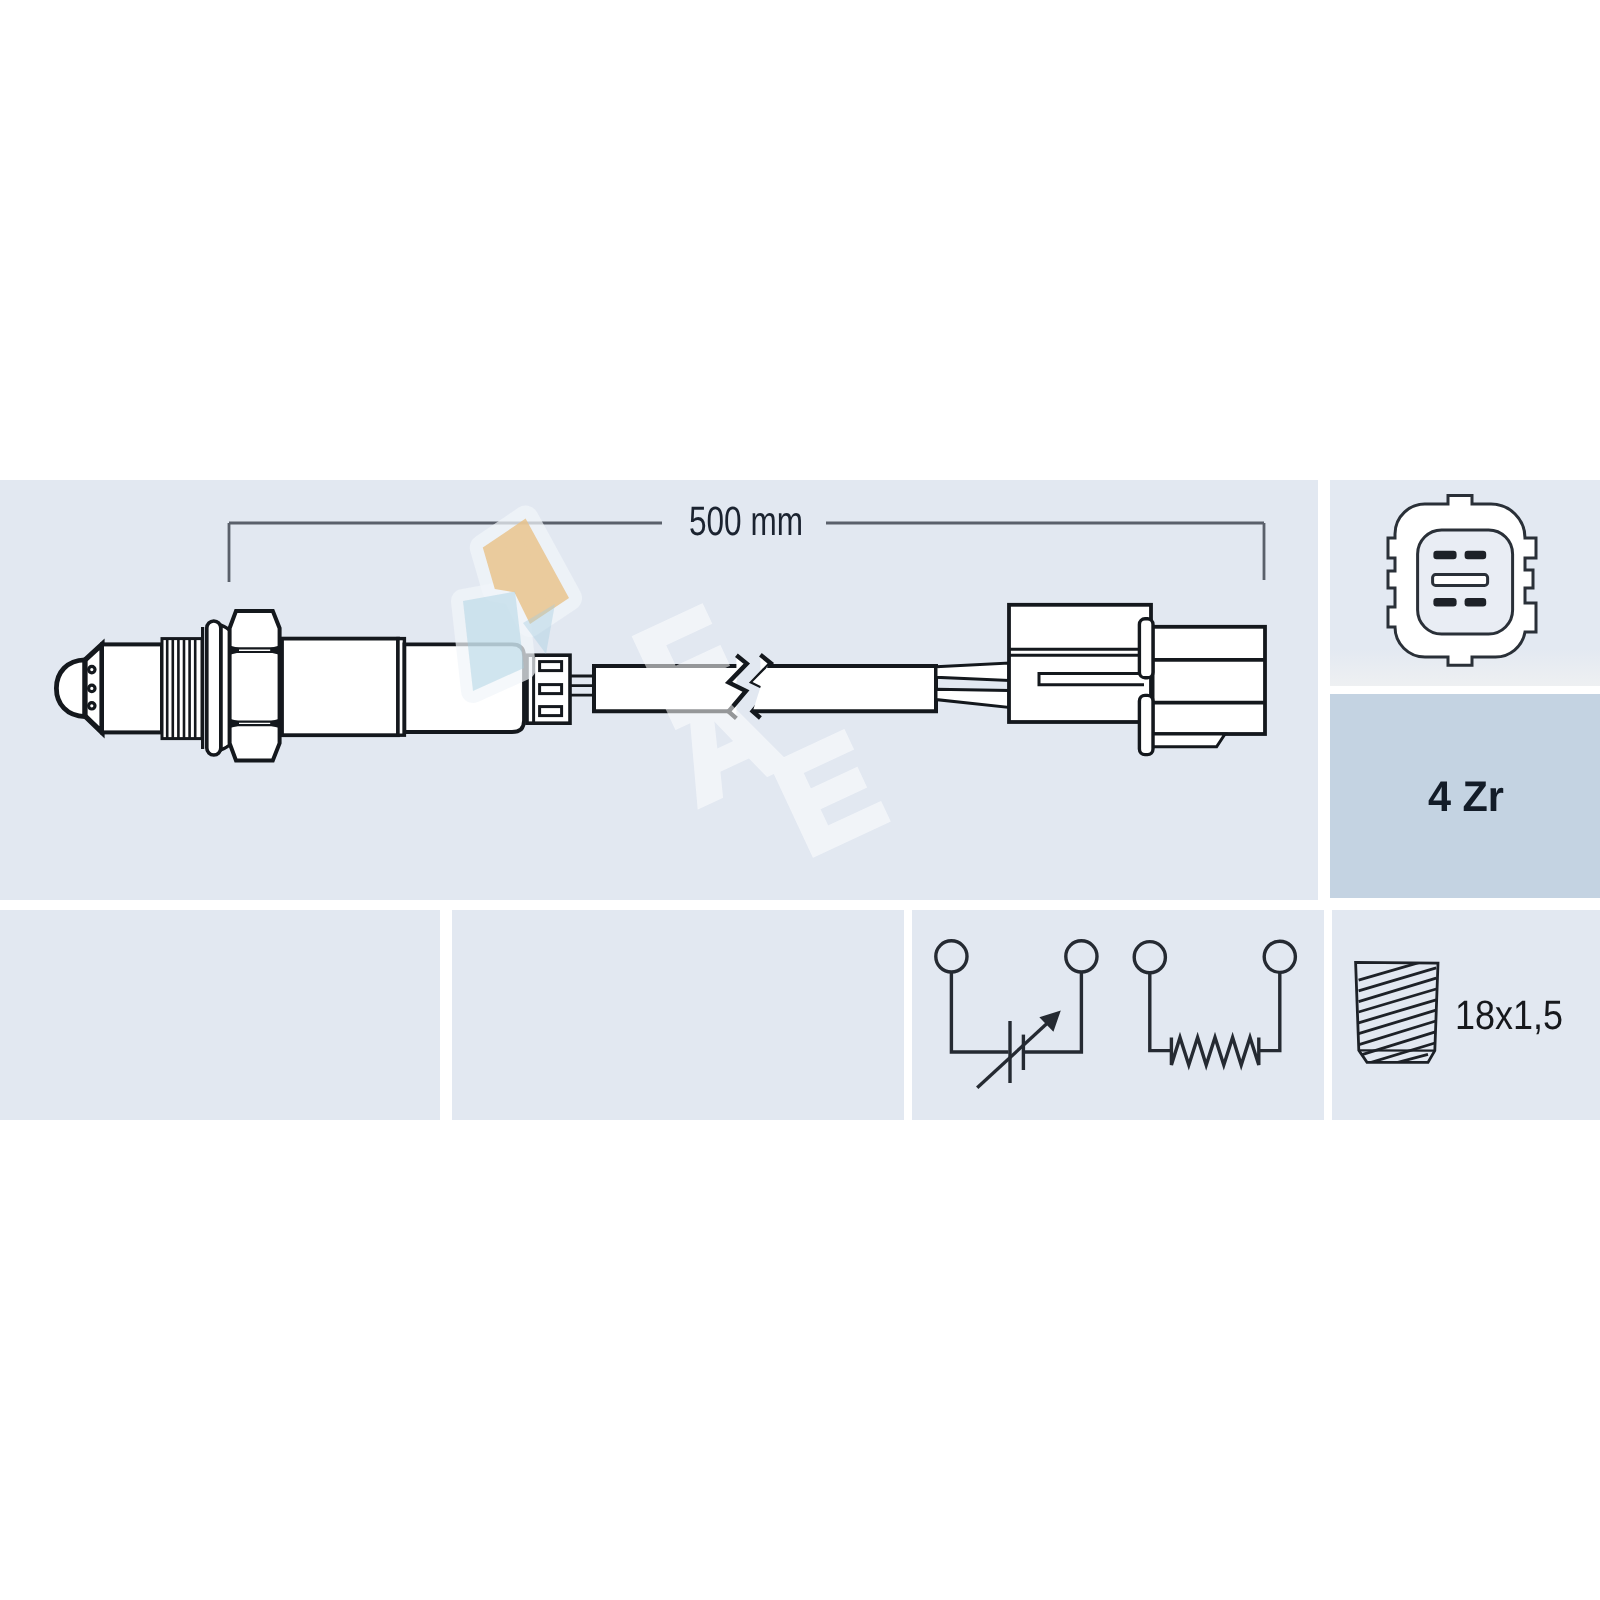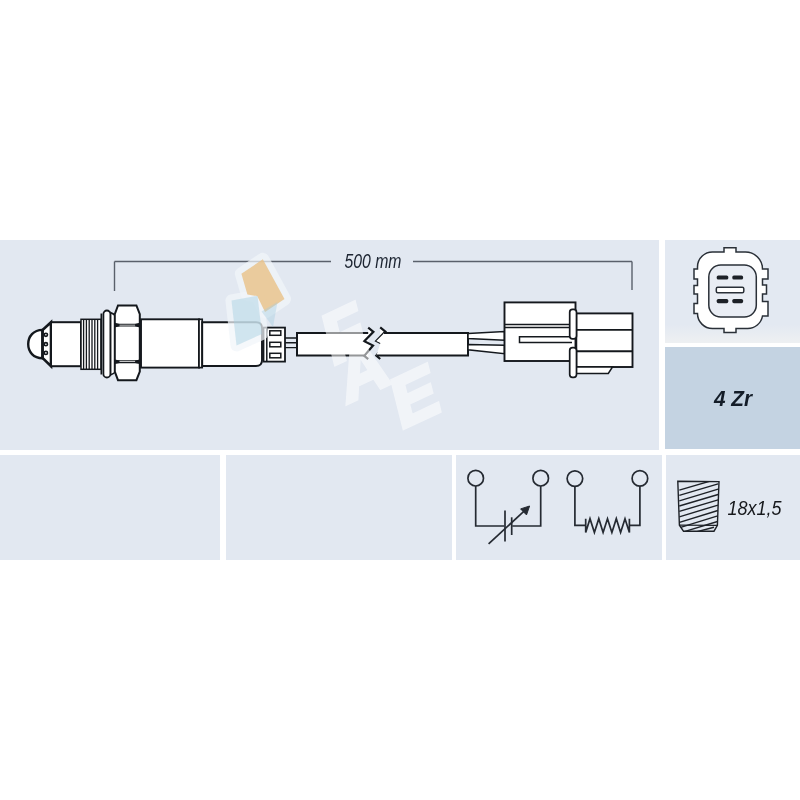--- a/index.html
+++ b/index.html
@@ -1,21 +1,21 @@
 <!DOCTYPE html>
 <html><head>
 <meta charset="utf-8">
 <style>
 html,body{margin:0;padding:0;background:#ffffff;width:800px;height:800px;overflow:hidden;
 font-family:"Liberation Sans", sans-serif;}
 .abs{position:absolute;}
 </style>
 </head>
 <body>
-<div style="position:relative;width:800px;height:800px;font-style:italic;">
+<div style="position:relative;width:800px;height:800px;">
 
 <div class="abs" style="left:0;top:240px;width:659px;height:210px;background:#e2e8f1;"></div>
 
 <div class="abs" style="left:665px;top:240px;width:135px;height:103px;background:linear-gradient(#e3e9f2 82%,#eef0f2);"></div>
 
 <div class="abs" style="left:665px;top:347px;width:135px;height:102px;background:#c4d3e2;"></div>
 
 <div class="abs" style="left:0;top:455px;width:220px;height:105px;background:#e2e8f1;"></div>
 
 <div class="abs" style="left:226px;top:455px;width:226px;height:105px;background:#e2e8f1;"></div>

